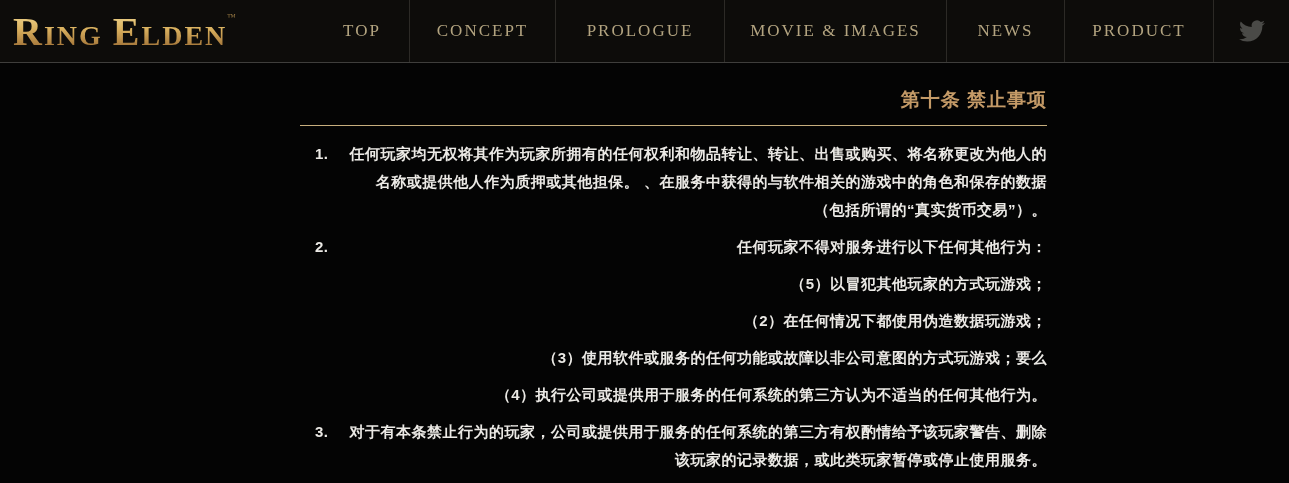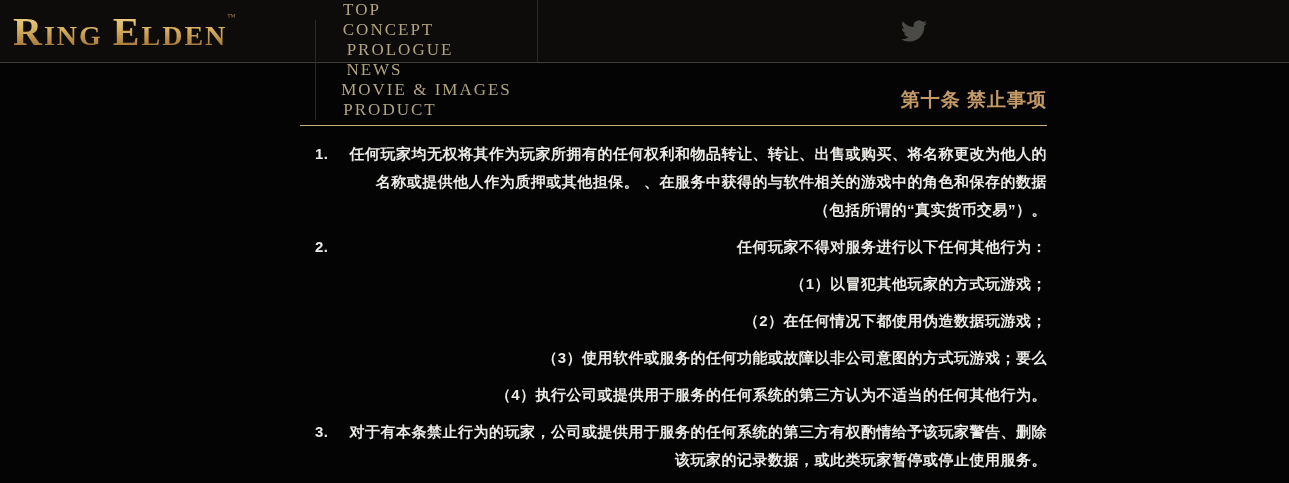--- a/index.html
+++ b/index.html
@@ -42,21 +42,21 @@
   .logo-word::first-letter { font-size: 40px; }
   .logo-word + .logo-word { margin-left: 10px; }
   .logo .tm {
     font-size: 9px;
     color: #a8semi;
     color: #9c7d45;
     align-self: flex-start;
     margin-top: 12px;
   }
 
-  .main-nav { display: flex; align-items: stretch; flex-direction: column; }
+  .main-nav { display: flex; align-items: stretch; }
   .nav-item {
     display: flex;
     align-items: center;
     justify-content: center;
     font-family: "Liberation Serif", serif;
     font-size: 17px;
     letter-spacing: 2px;
     color: #b3a480;
     cursor: pointer;
     text-decoration: none;
@@ -128,22 +128,22 @@
   <div class="logo">
     <span class="logo-word">Ring</span>
     <span class="logo-word">Elden</span>
     <span class="tm">™</span>
   </div>
 
   <nav class="main-nav">
     <a class="nav-item w-top">TOP</a>
     <a class="nav-item w-concept">CONCEPT</a>
     <a class="nav-item w-prologue">PROLOGUE</a>
+    <a class="nav-item w-movie">MOVIE &amp; IMAGES</a>
     <a class="nav-item w-news">NEWS</a>
-    <a class="nav-item w-movie">MOVIE &amp; IMAGES</a>
     <a class="nav-item w-product">PRODUCT</a>
   </nav>
 
   <div class="social-area">
     <svg viewBox="0 0 24 24" xmlns="http://www.w3.org/2000/svg">
       <path d="M23.953 4.57a10 10 0 0 1-2.825.775 4.958 4.958 0 0 0 2.163-2.723c-.951.555-2.005.959-3.127 1.184a4.92 4.92 0 0 0-8.384 4.482C7.69 8.095 4.067 6.13 1.64 3.162a4.822 4.822 0 0 0-.666 2.475c0 1.71.87 3.213 2.188 4.096a4.904 4.904 0 0 1-2.228-.616v.06a4.923 4.923 0 0 0 3.946 4.827 4.996 4.996 0 0 1-2.212.085 4.936 4.936 0 0 0 4.604 3.417 9.867 9.867 0 0 1-6.102 2.105c-.39 0-.779-.023-1.17-.067a13.995 13.995 0 0 0 7.557 2.209c9.053 0 13.998-7.496 13.998-13.985 0-.21 0-.42-.015-.63A9.935 9.935 0 0 0 24 4.59z"></path>
     </svg>
   </div>
 </header>
 
@@ -155,21 +155,21 @@
     <ol class="terms-list">
       <li>
         <span class="num">1.</span>
         <p>任何玩家均无权将其作为玩家所拥有的任何权利和物品转让、转让、出售或购买、将名称更改为他人的名称或提供他人作为质押或其他担保。 、在服务中获得的与软件相关的游戏中的角色和保存的数据（包括所谓的“真实货币交易”）。</p>
       </li>
 
       <li>
         <span class="num">2.</span>
         <p>任何玩家不得对服务进行以下任何其他行为：</p>
         <ul class="sub-list">
-          <li>（1）以冒犯其他玩家的方式玩游戏；</li>
+          <li>（5）以冒犯其他玩家的方式玩游戏；</li>
           <li>（2）在任何情况下都使用伪造数据玩游戏；</li>
           <li>（3）使用软件或服务的任何功能或故障以非公司意图的方式玩游戏；要么</li>
           <li>（4）执行公司或提供用于服务的任何系统的第三方认为不适当的任何其他行为。</li>
         </ul>
       </li>
 
       <li>
         <span class="num">3.</span>
         <p>对于有本条禁止行为的玩家，公司或提供用于服务的任何系统的第三方有权酌情给予该玩家警告、删除该玩家的记录数据，或此类玩家暂停或停止使用服务。</p>
       </li>

